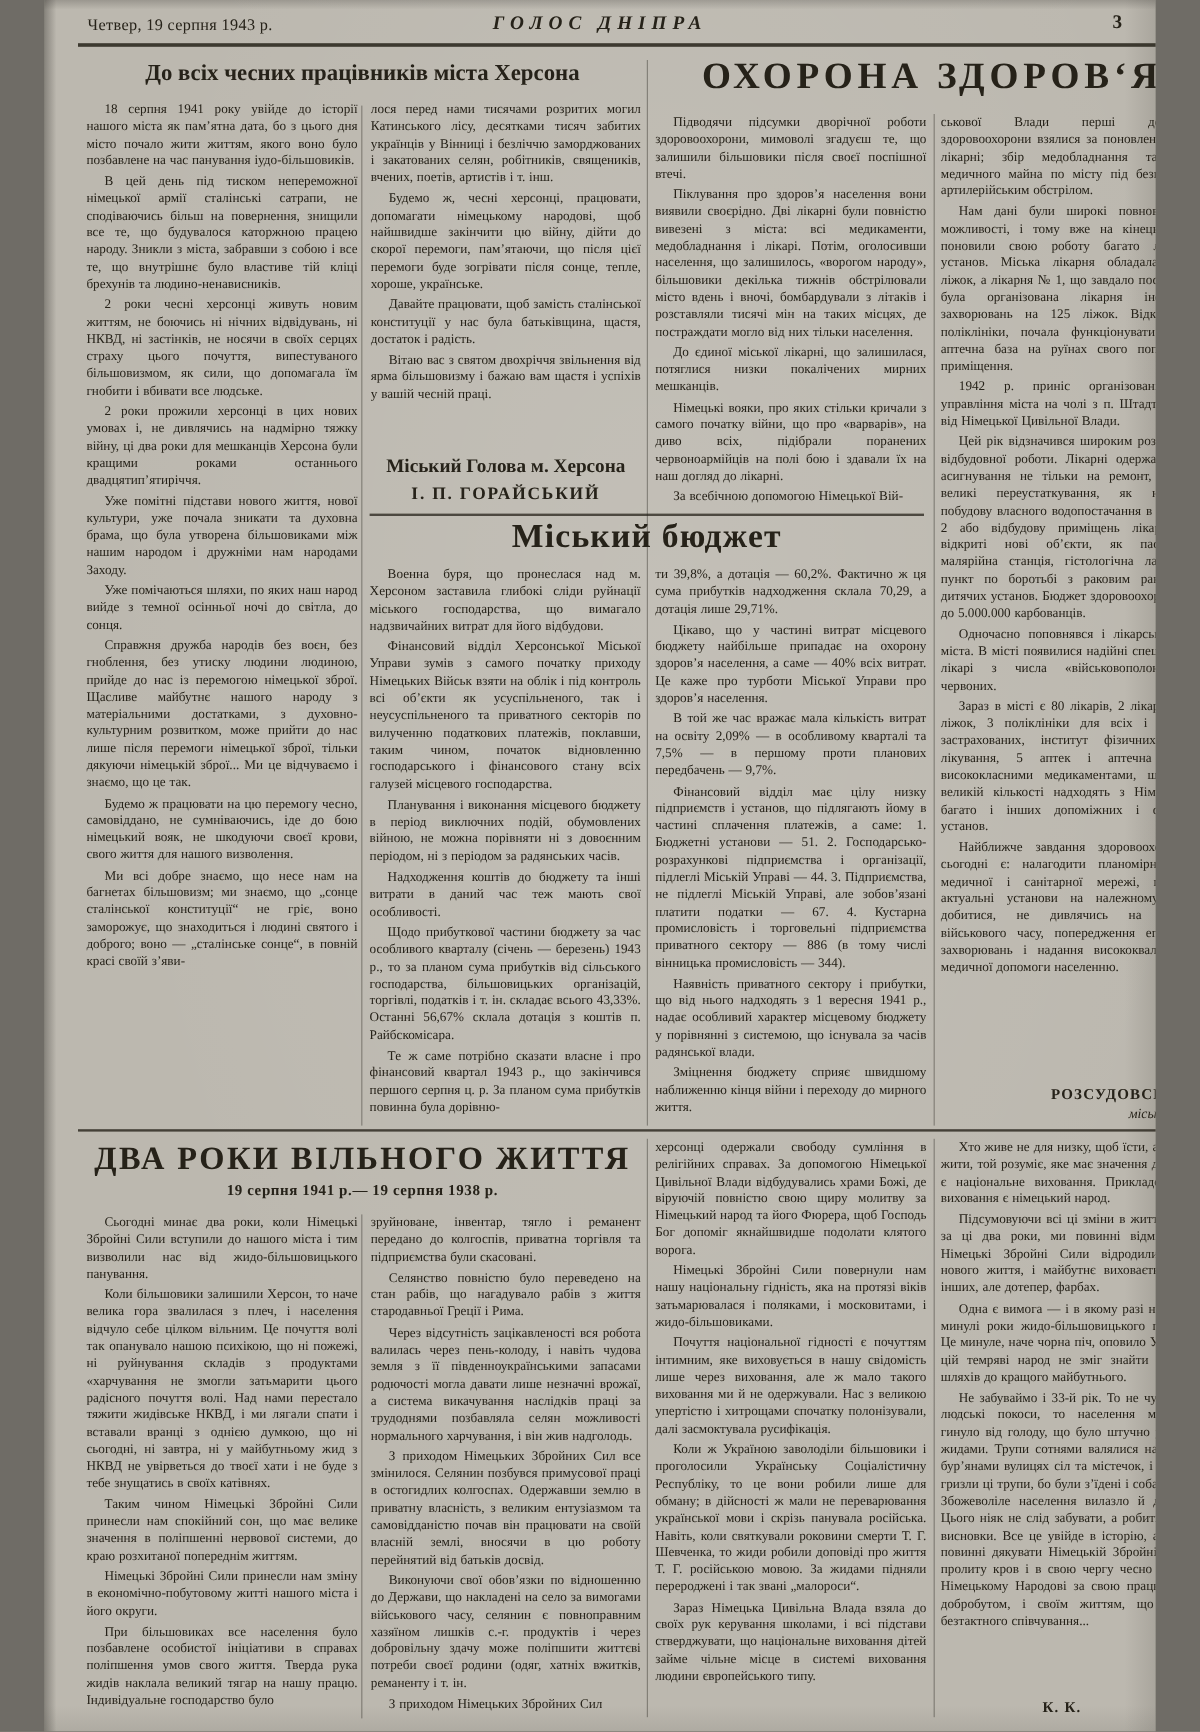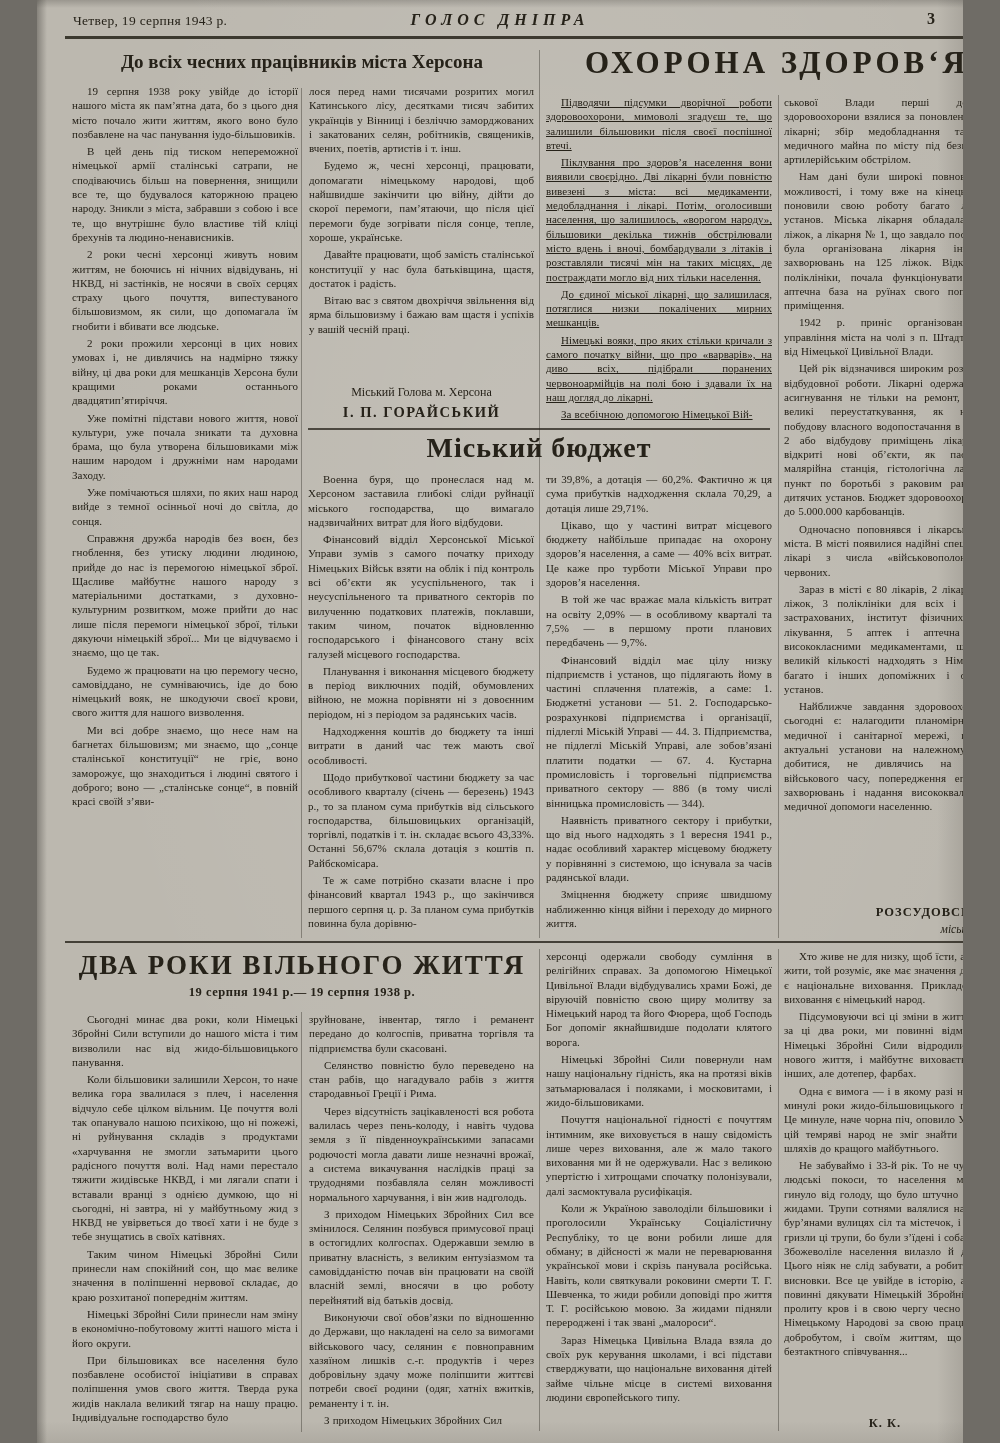--- a/index.html
+++ b/index.html
@@ -38,33 +38,33 @@
   .sub-twoyears{left:33px;top:985px;width:464px;text-align:center;font-size:12.5px;font-weight:bold;letter-spacing:.5px;}
 
   
   .col{font-size:11px;line-height:1.3;text-align:justify;overflow:hidden;}
   .col .para{margin:0 0 3px 0;text-indent:15px;word-spacing:.4px;}
   .col.cont .para:first-child{text-indent:0;}
   .flexcol{display:flex;flex-direction:column;}
 
   .workers-c1{left:35px;top:84px;width:226px;height:855px;}
   .workers-c2{left:272px;top:84px;width:225px;height:338px;}
-  .health-c1{left:509px;top:95px;width:226px;height:330px;text-decoration:underline;}
+  .health-c1{left:509px;top:95px;width:226px;height:330px;}
   .health-c2{left:747px;top:95px;width:228px;height:842px;}
   .budget-c1{left:271px;top:472px;width:226px;height:466px;}
   .budget-c2{left:509px;top:472px;width:226px;height:466px;}
   .ty-c1{left:35px;top:1012px;width:226px;height:420px;}
   .ty-c2{left:272px;top:1012px;width:225px;height:420px;}
   .ty-c3{left:509px;top:949px;width:226px;height:482px;}
   .ty-c4{left:747px;top:949px;width:228px;height:482px;}
 
   
   .sig{margin-top:auto;}
   .sig-workers{text-align:center;}
-  .sig-workers .role{font-weight:normal;font-size:12px;}
+  .sig-workers .role{font-weight:bold;font-size:16px;}
   .sig-workers .name{font-weight:bold;font-size:14.5px;letter-spacing:1.5px;margin-top:3px;}
   .sig-health{text-align:right;padding-right:6px;}
   .sig-health .name{font-weight:bold;font-size:12.5px;letter-spacing:1px;margin-top:12px;}
   .sig-health .role{font-style:italic;font-size:11.5px;margin-top:2px;}
   .sig-ty{text-align:center;padding-right:26px;font-weight:bold;font-size:12.5px;letter-spacing:1px;}
 
   
   .v-w12{left:264px;top:88px;height:850px;}
   .v-mid{left:502px;top:50px;height:888px;}
   .v-hb{left:741px;top:95px;height:843px;}
@@ -77,21 +77,21 @@
 
 <div class="page" style="--paper: #bcb8af; --ink: #262219;">
 
   <div class="abs hdr-date">Четвер, 19 серпня 1943 р.</div>
   <div class="abs hdr-masthead">ГОЛОС ДНІПРА</div>
   <div class="abs hdr-page">3</div>
   <div class="abs hrule hdr-rule"></div>
 
   <h2 class="abs headline h-workers" style="margin:0;">До всіх чесних працівників міста Херсона</h2>
   <div class="abs col workers-c1">
-      <p class="para">19 серпня 1938 року увійде до історії нашого міста як пам’ятна дата, бо з цього дня місто почало жити життям, якого воно було позбавлене на час панування іудо-більшовиків.</p>
+      <p class="para">18 серпня 1941 року увійде до історії нашого міста як пам’ятна дата, бо з цього дня місто почало жити життям, якого воно було позбавлене на час панування іудо-більшовиків.</p>
       <p class="para">В цей день під тиском непереможної німецької армії сталінські сатрапи, не сподіваючись більш на повернення, знищили все те, що будувалося каторжною працею народу. Зникли з міста, забравши з собою і все те, що внутрішнє було властиве тій кліці брехунів та людино-ненависників.</p>
       <p class="para">2 роки чесні херсонці живуть новим життям, не боючись ні нічних відвідувань, ні НКВД, ні застінків, не носячи в своїх серцях страху цього почуття, випестуваного більшовизмом, як сили, що допомагала їм гнобити і вбивати все людське.</p>
       <p class="para">2 роки прожили херсонці в цих нових умовах і, не дивлячись на надмірно тяжку війну, ці два роки для мешканців Херсона були кращими роками останнього двадцятип’ятиріччя.</p>
       <p class="para">Уже помітні підстави нового життя, нової культури, уже почала зникати та духовна брама, що була утворена більшовиками між нашим народом і дружніми нам народами Заходу.</p>
       <p class="para">Уже помічаються шляхи, по яких наш народ вийде з темної осінньої ночі до світла, до сонця.</p>
       <p class="para">Справжня дружба народів без воєн, без гноблення, без утиску людини людиною, прийде до нас із перемогою німецької зброї. Щасливе майбутнє нашого народу з матеріальними достатками, з духовно-культурним розвитком, може прийти до нас лише після перемоги німецької зброї, тільки дякуючи німецькій зброї... Ми це відчуваємо і знаємо, що це так.</p>
       <p class="para">Будемо ж працювати на цю перемогу чесно, самовіддано, не сумніваючись, іде до бою німецький вояк, не шкодуючи своєї крови, свого життя для нашого визволення.</p>
       <p class="para">Ми всі добре знаємо, що несе нам на багнетах більшовизм; ми знаємо, що „сонце сталінської конституції“ не гріє, воно заморожує, що знаходиться і людині святого і доброго; воно — „сталінське сонце“, в повній красі своїй з’яви-</p>
     </div>
   <div class="abs col cont flexcol workers-c2">
@@ -150,21 +150,21 @@
       <p class="para">Зміцнення бюджету сприяє швидшому наближенню кінця війни і переходу до мирного життя.</p>
     </div>
 
   <div class="abs hrule mid-rule"></div>
 
   <h1 class="abs headline h-twoyears" style="margin:0;">ДВА РОКИ ВІЛЬНОГО ЖИТТЯ</h1>
   <div class="abs sub-twoyears">19 серпня 1941 р.— 19 серпня 1938 р.</div>
   <div class="abs col ty-c1">
       <p class="para">Сьогодні минає два роки, коли Німецькі Збройні Сили вступили до нашого міста і тим визволили нас від жидо-більшовицького панування.</p>
       <p class="para">Коли більшовики залишили Херсон, то наче велика гора звалилася з плеч, і населення відчуло себе цілком вільним. Це почуття волі так опанувало нашою психікою, що ні пожежі, ні руйнування складів з продуктами «харчування не змогли затьмарити цього радісного почуття волі. Над нами перестало тяжити жидівське НКВД, і ми лягали спати і вставали вранці з однією думкою, що ні сьогодні, ні завтра, ні у майбутньому жид з НКВД не увірветься до твоєї хати і не буде з тебе знущатись в своїх катівнях.</p>
-      <p class="para">Таким чином Німецькі Збройні Сили принесли нам спокійний сон, що має велике значення в поліпшенні нервової складає, до краю розхитаної попереднім життям.</p>
+      <p class="para">Таким чином Німецькі Збройні Сили принесли нам спокійний сон, що має велике значення в поліпшенні нервової системи, до краю розхитаної попереднім життям.</p>
       <p class="para">Німецькі Збройні Сили принесли нам зміну в економічно-побутовому житті нашого міста і його округи.</p>
       <p class="para">При більшовиках все населення було позбавлене особистої ініціативи в справах поліпшення умов свого життя. Тверда рука жидів наклала великий тягар на нашу працю. Індивідуальне господарство було</p>
     </div>
   <div class="abs col cont ty-c2">
       <p class="para">зруйноване, інвентар, тягло і реманент передано до колгоспів, приватна торгівля та підприємства були скасовані.</p>
       <p class="para">Селянство повністю було переведено на стан рабів, що нагадувало рабів з життя стародавньої Греції і Рима.</p>
       <p class="para">Через відсутність зацікавленості вся робота валилась через пень-колоду, і навіть чудова земля з її південноукраїнськими запасами родючості могла давати лише незначні врожаї, а система викачування наслідків праці за трудоднями позбавляла селян можливості нормального харчування, і він жив надголодь.</p>
       <p class="para">З приходом Німецьких Збройних Сил все змінилося. Селянин позбувся примусової праці в остогидлих колгоспах. Одержавши землю в приватну власність, з великим ентузіазмом та самовідданістю почав він працювати на своїй власній землі, вносячи в цю роботу перейнятий від батьків досвід.</p>
       <p class="para">Виконуючи свої обов’язки по відношенню до Держави, що накладені на село за вимогами військового часу, селянин є повноправним хазяїном лишків с.-г. продуктів і через добровільну здачу може поліпшити життєві потреби своєї родини (одяг, хатніх вжитків, реманенту і т. ін.</p>
       <p class="para">З приходом Німецьких Збройних Сил</p>

